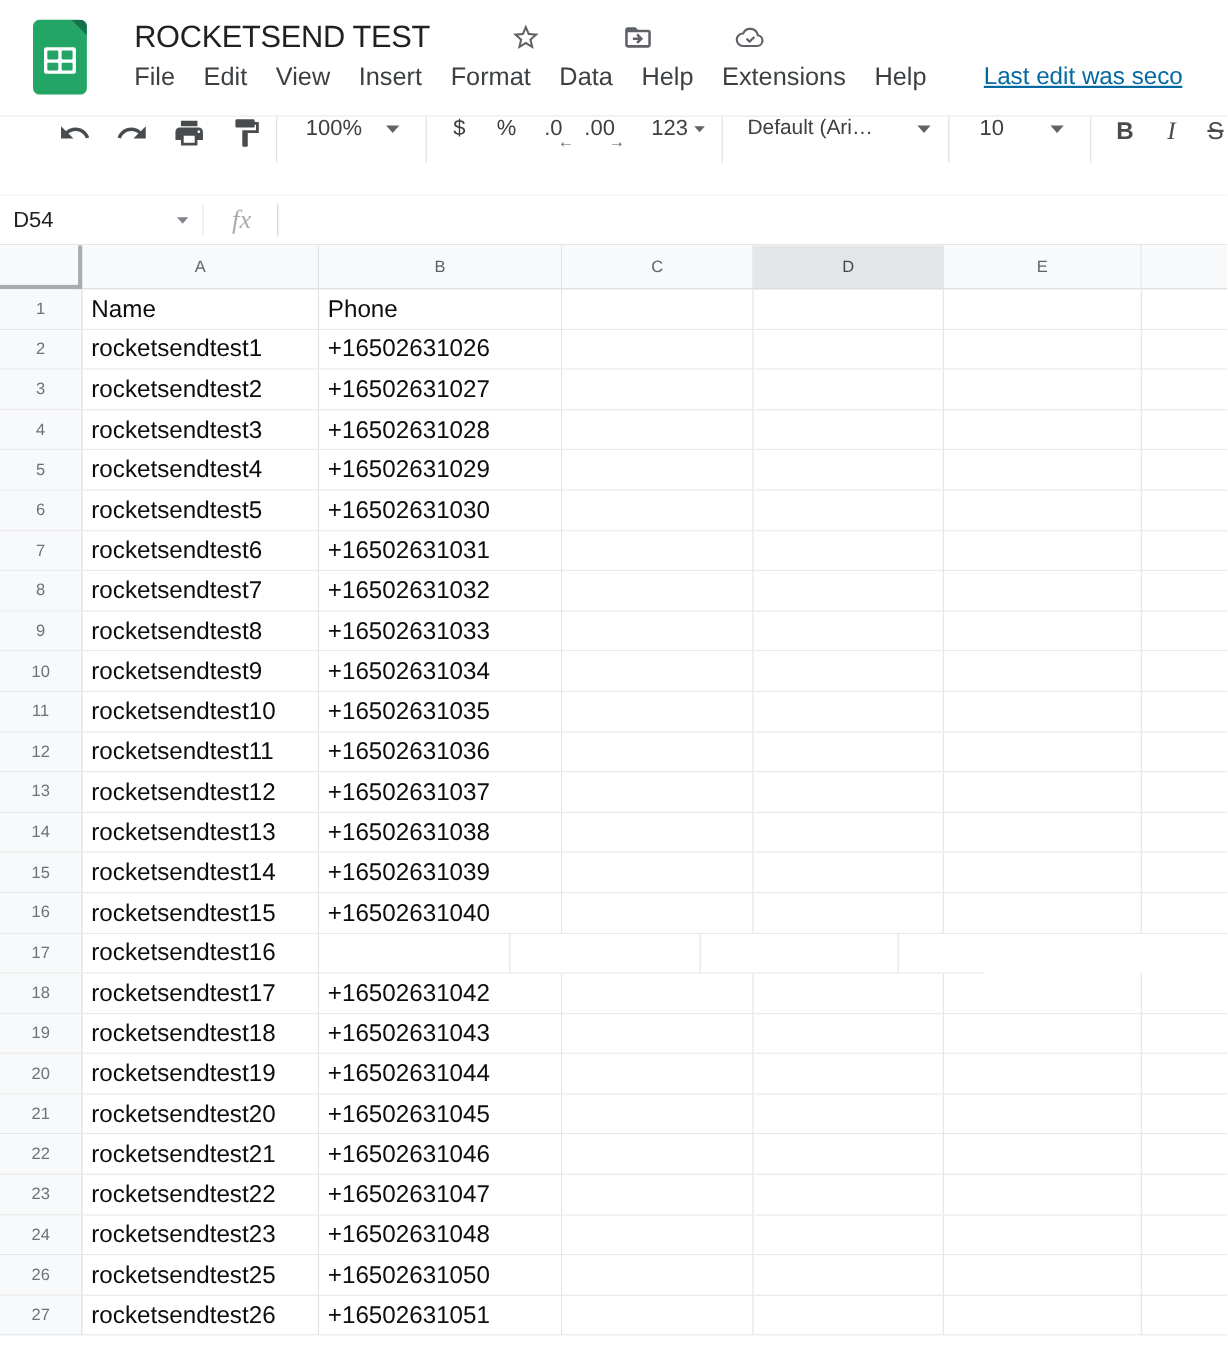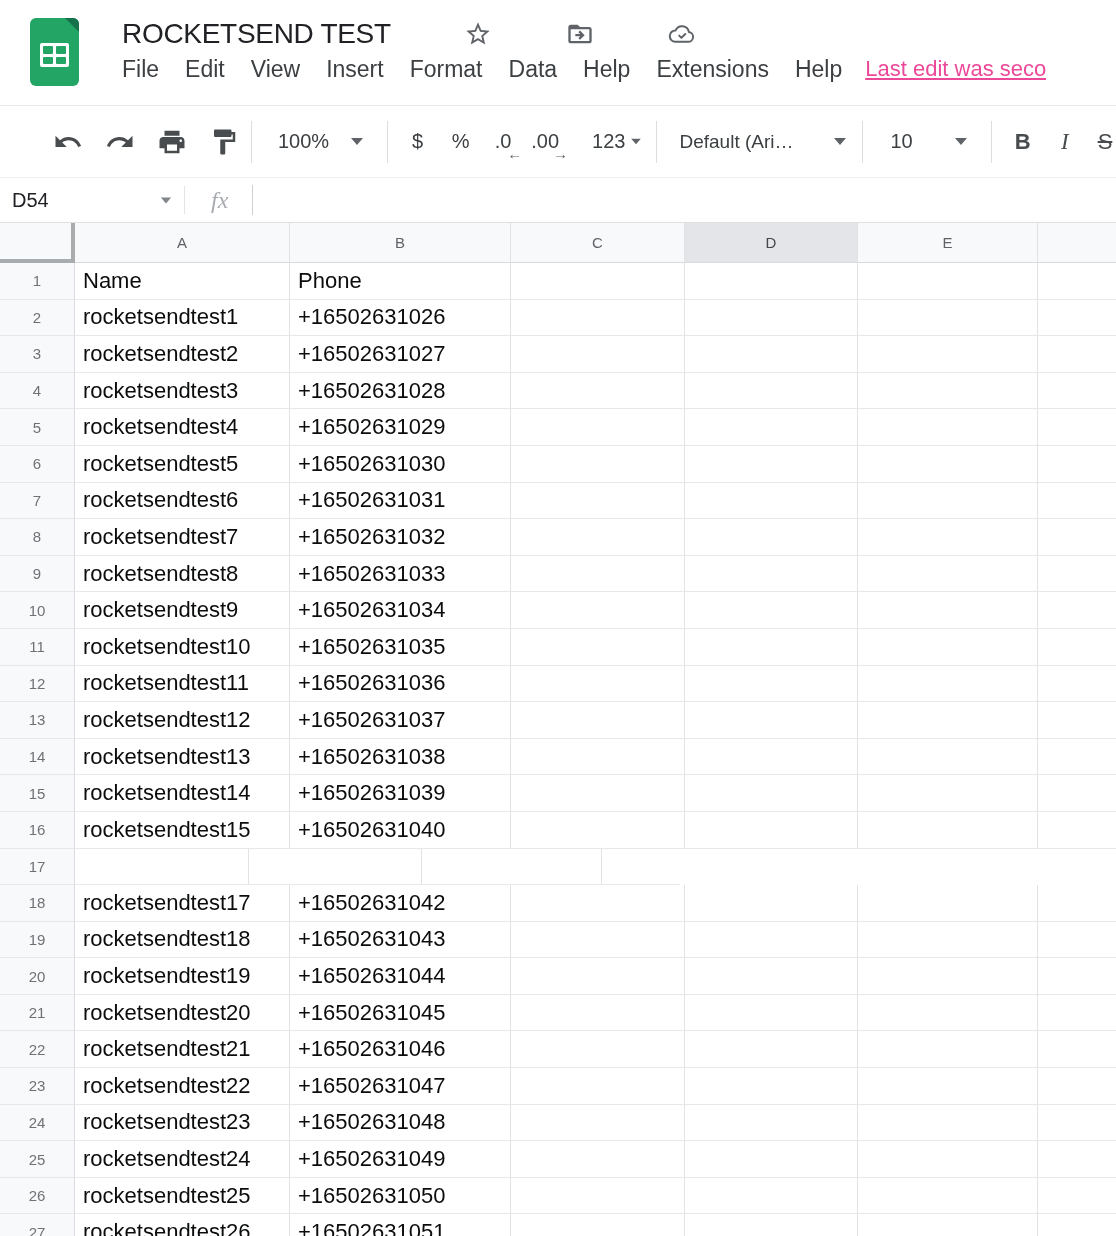--- a/index.html
+++ b/index.html
@@ -19,23 +19,23 @@
   .head-right{margin-left:122px;padding-top:12px;}
   .title-row{display:flex;align-items:center;height:44px;gap:48px;}
   .doc-title{font-size:28px;color:#202124;letter-spacing:-0.3px;white-space:nowrap;cursor:text;}
   .tb-icon{width:30px;height:30px;margin-left:24px;display:inline-flex;align-items:center;justify-content:center;cursor:pointer;}
   .tb-icon:first-of-type{margin-left:38px;}
   .tb-icon svg{width:28px;height:28px;fill:#5F6368;}
   .tb-icon svg.stroke{fill:none;stroke:#5F6368;stroke-width:1.7;stroke-linecap:round;stroke-linejoin:round;}
   .menu-row{display:flex;height:44px;white-space:nowrap;}
   .menu-item{font-size:23px;color:#3C4043;padding:0 13px;cursor:pointer;}
   .menu-item:first-child{padding-left:0;}
-  .last-edit{font-size:22px;color:#ec4899;text-decoration:underline;margin-left:10px;cursor:pointer;overflow:hidden;white-space:nowrap;}
+  .last-edit{font-size:22px;color:#0369a1;text-decoration:underline;margin-left:39px;cursor:pointer;overflow:hidden;white-space:nowrap;}
   
-  .toolbar{height:71px;display:flex;align-items:center;padding-left:53px;border-bottom:1px solid #F0F1F2;background:#fff;white-space:nowrap;}
+  .toolbar{height:71px;display:flex;align-items:flex-start;padding-left:53px;border-bottom:1px solid #F0F1F2;background:#fff;white-space:nowrap;}
   .tool-btn{display:inline-flex;align-items:center;justify-content:center;cursor:pointer;border:none;background:none;padding:0;
     color:#494C4E;font-family:"Liberation Sans",sans-serif;position:relative;}
   .tool-btn svg{width:30px;height:30px;fill:#494C4E;}
   .ico{width:30px;margin-right:22px;}
   .sep{width:1px;height:42px;background:#DCDEE1;display:inline-block;flex:none;}
   .caret{width:0;height:0;border-left:6px solid transparent;border-right:6px solid transparent;border-top:7px solid #5F6368;display:inline-block;}
   .zoom-btn{margin-left:26px;font-size:20px;color:#3C4043;}
   .zoom-btn .caret{margin-left:22px;}
   .t-text{font-size:20px;color:#3C4043;}
   .fmt{margin-left:0;}
@@ -356,20 +356,21 @@
     <div class="cell cA">rocketsendtest15</div>
     <div class="cell cB">+16502631040</div>
     <div class="cell cC"></div>
     <div class="cell cD"></div>
     <div class="cell cE"></div>
     <div class="cell cF last"></div>
   </div>
 
   <div class="row">
     <div class="rn">17</div>
+    <div class="cell cA">rocketsendtest16</div>
     <div class="cell cC"></div>
     <div class="cell cD"></div>
     <div class="cell cE"></div>
     <div class="cell cF last"></div>
   </div>
 
   <div class="row">
     <div class="rn">18</div>
     <div class="cell cA">rocketsendtest17</div>
     <div class="cell cB">+16502631042</div>
@@ -432,29 +433,20 @@
   <div class="row">
     <div class="rn">24</div>
     <div class="cell cA">rocketsendtest23</div>
     <div class="cell cB">+16502631048</div>
     <div class="cell cC"></div>
     <div class="cell cD"></div>
     <div class="cell cE"></div>
     <div class="cell cF last"></div>
   </div>
 
-  <div class="row">
-    <div class="rn">25</div>
-    <div class="cell cA">rocketsendtest24</div>
-    <div class="cell cB">+16502631049</div>
-    <div class="cell cC"></div>
-    <div class="cell cD"></div>
-    <div class="cell cE"></div>
-    <div class="cell cF last"></div>
-  </div>
 
   <div class="row">
     <div class="rn">26</div>
     <div class="cell cA">rocketsendtest25</div>
     <div class="cell cB">+16502631050</div>
     <div class="cell cC"></div>
     <div class="cell cD"></div>
     <div class="cell cE"></div>
     <div class="cell cF last"></div>
   </div>

